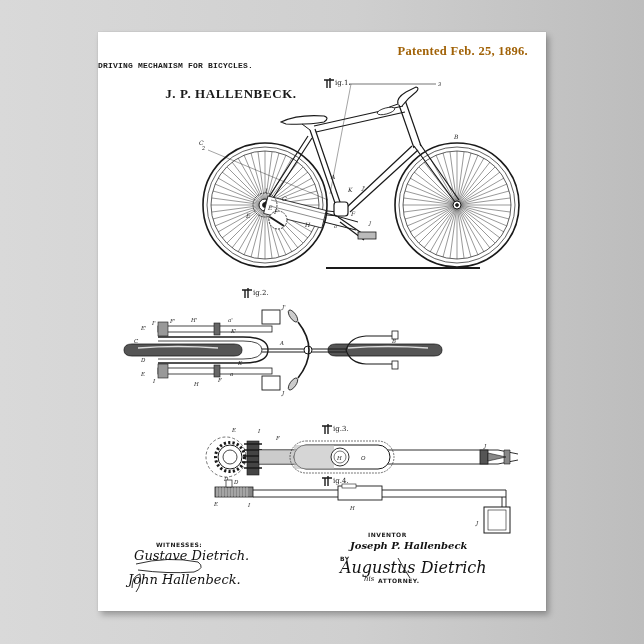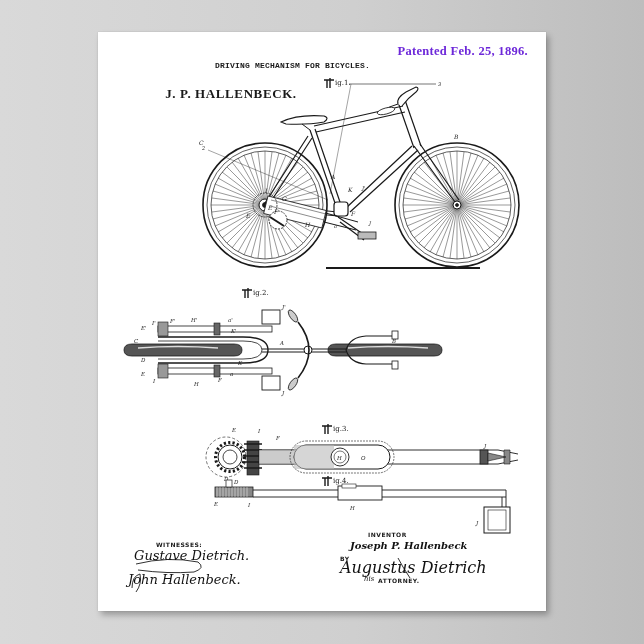--- a/index.html
+++ b/index.html
@@ -13,28 +13,28 @@
     position:absolute; left:98px; top:32px; width:448px; height:579px;
     background:#ffffff;
     box-shadow: 3px 4px 6px rgba(0,0,0,0.28), 0 0 1px rgba(0,0,0,0.2);
   }
   .hdr-name {
     position:absolute; left:48px; top:12px; width:170px; text-align:center;
     font-family: "Liberation Serif", serif; font-weight:bold; font-size:13px;
     letter-spacing:0.6px; color:#1a1a1a;margin-top:42px;
   }
   .hdr-title {
-    position:absolute; left:0px; top:29px; width:272px; text-align:right;
+    position:absolute; left:0px; top:29px; width:272px; text-align:left;
     font-family: "Liberation Mono", monospace; font-weight:bold; font-size:8px;
     letter-spacing:0.2px; color:#1a1a1a;
   }
   .hdr-date {
     position:absolute; right:18px; top:12px;
     font-family: "Liberation Serif", serif; font-weight:bold; font-size:12.5px;
-    letter-spacing:0.3px; color:#6d28d9;padding-left:48px;
+    letter-spacing:0.3px; color:#a16207;padding-left:48px;
   }
   .drawing { position:absolute; left:0; top:0; }
   .lbl-sans {
     position:absolute; font-family:"DejaVu Sans", sans-serif; font-size:6px;
     letter-spacing:0.5px; color:#1a1a1a; font-weight:bold;
   }
   .sig {
     position:absolute; font-family:"DejaVu Serif", serif; font-style:italic;
     color:#111;
   }

